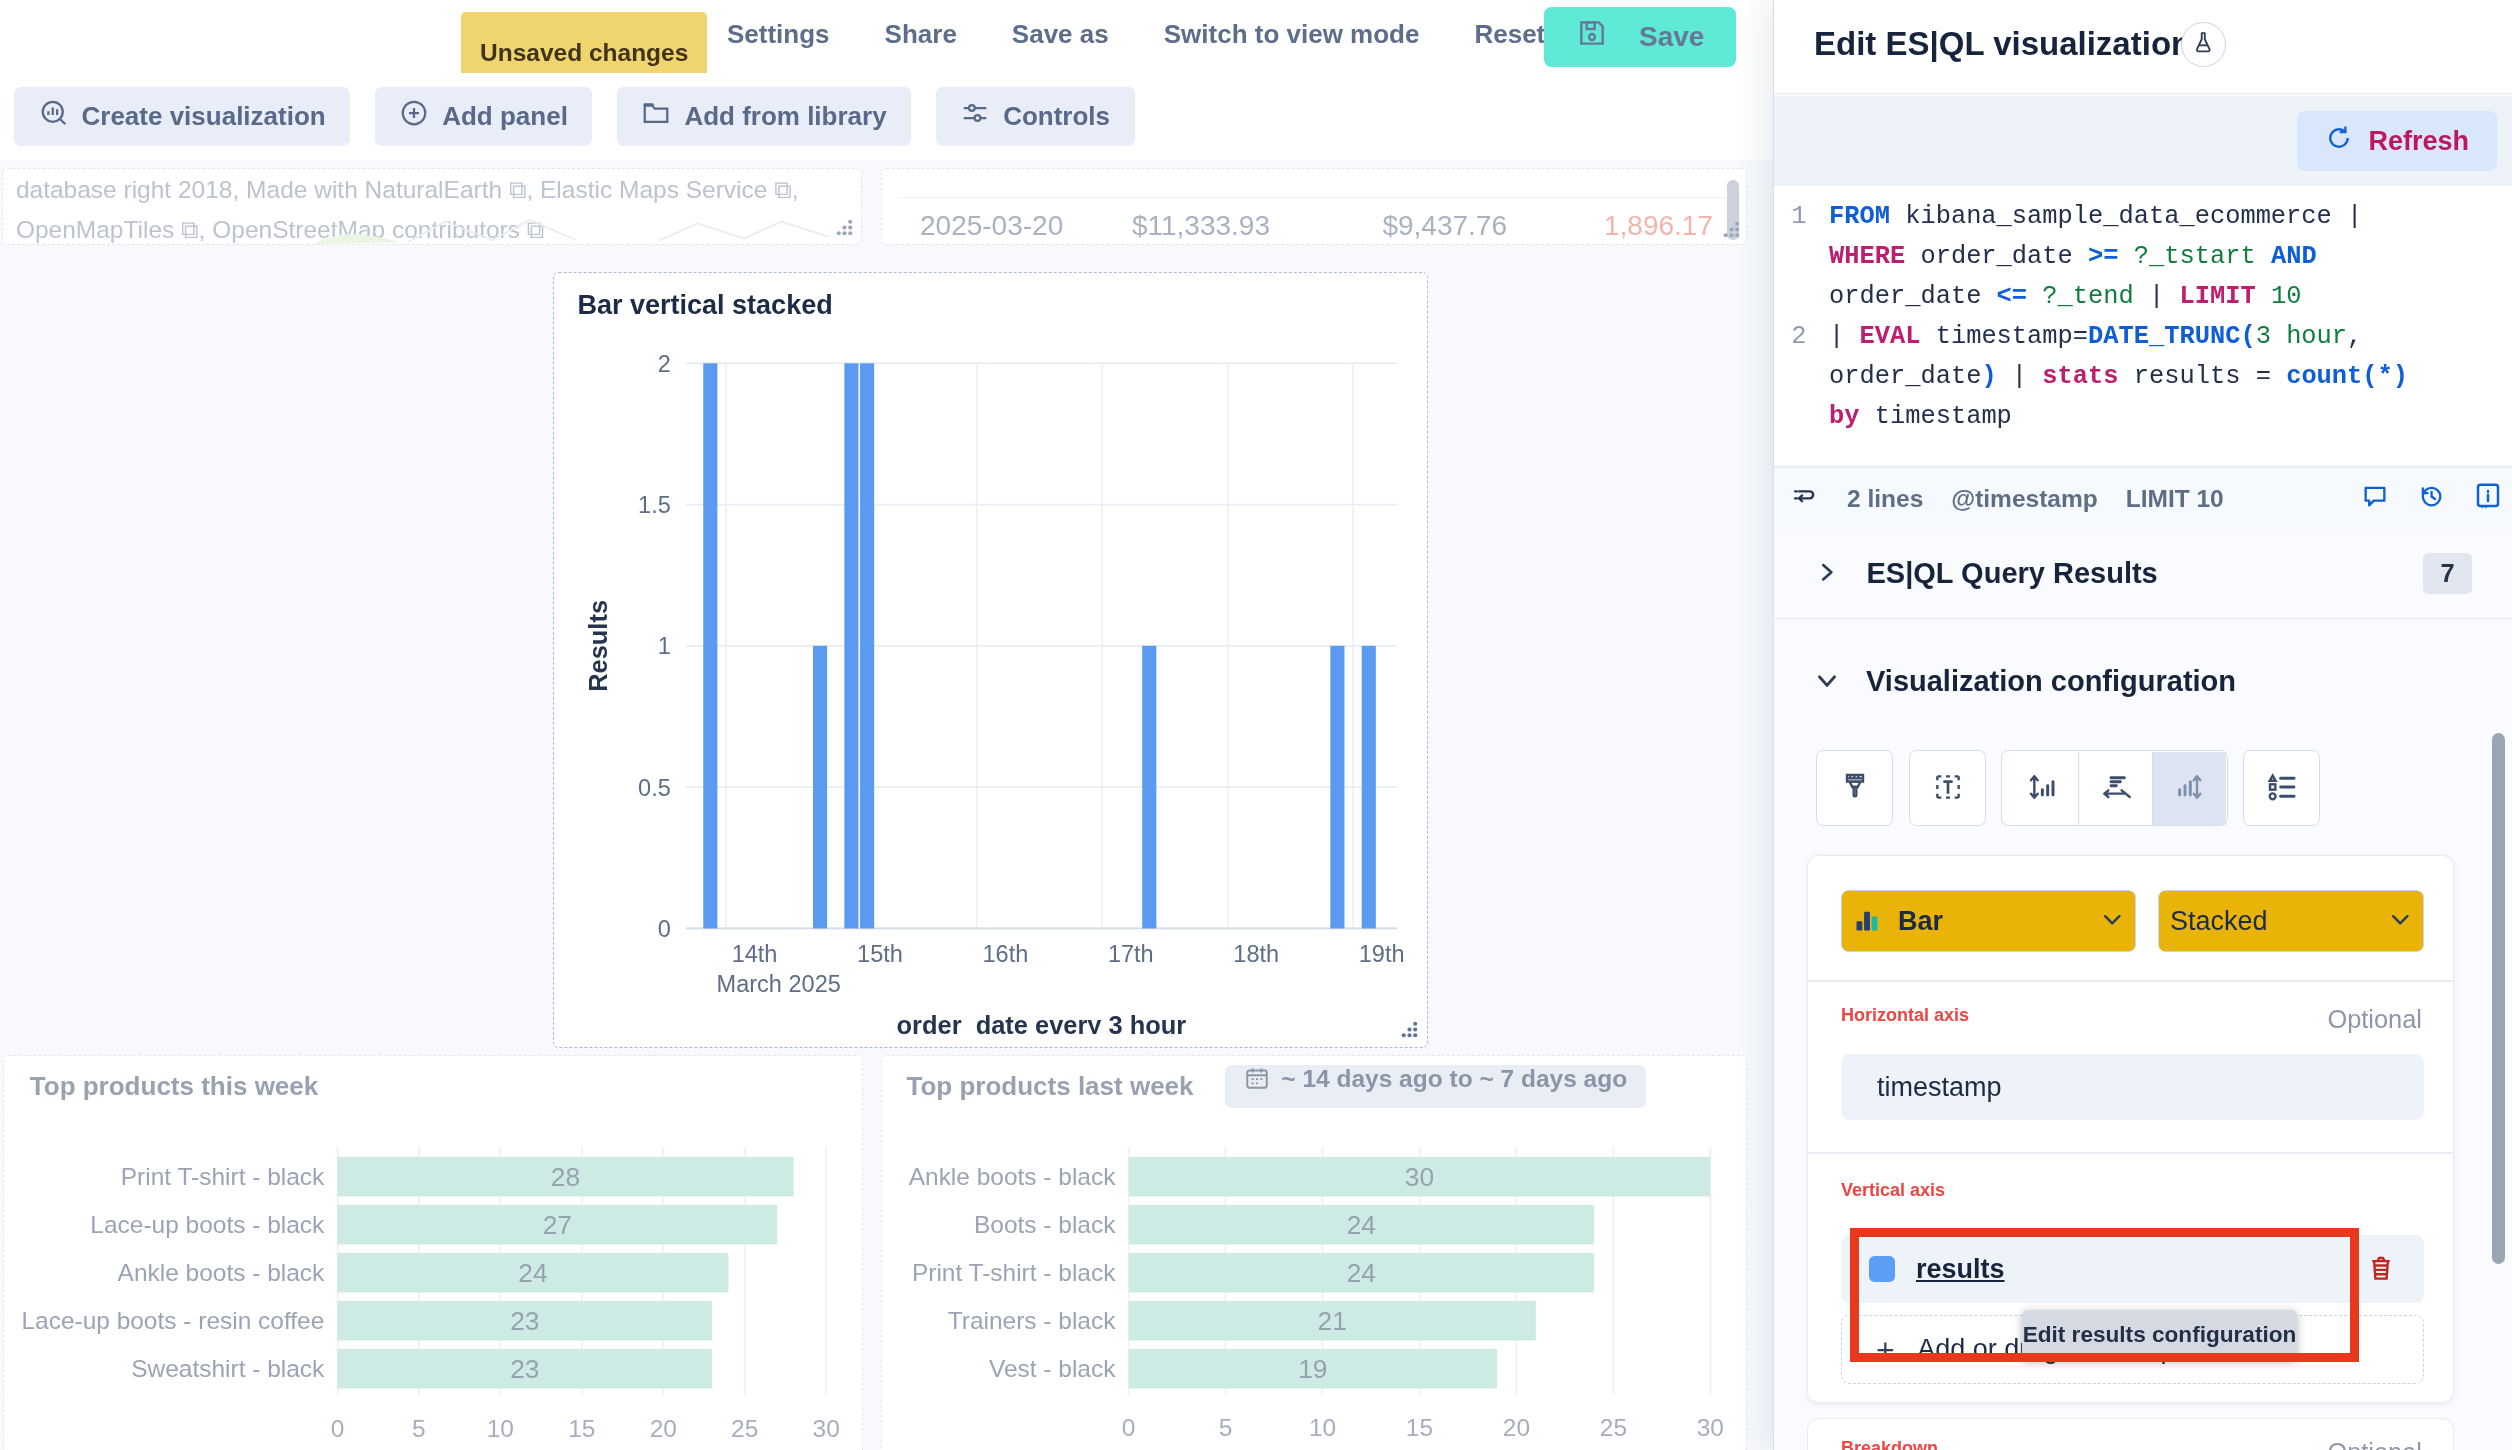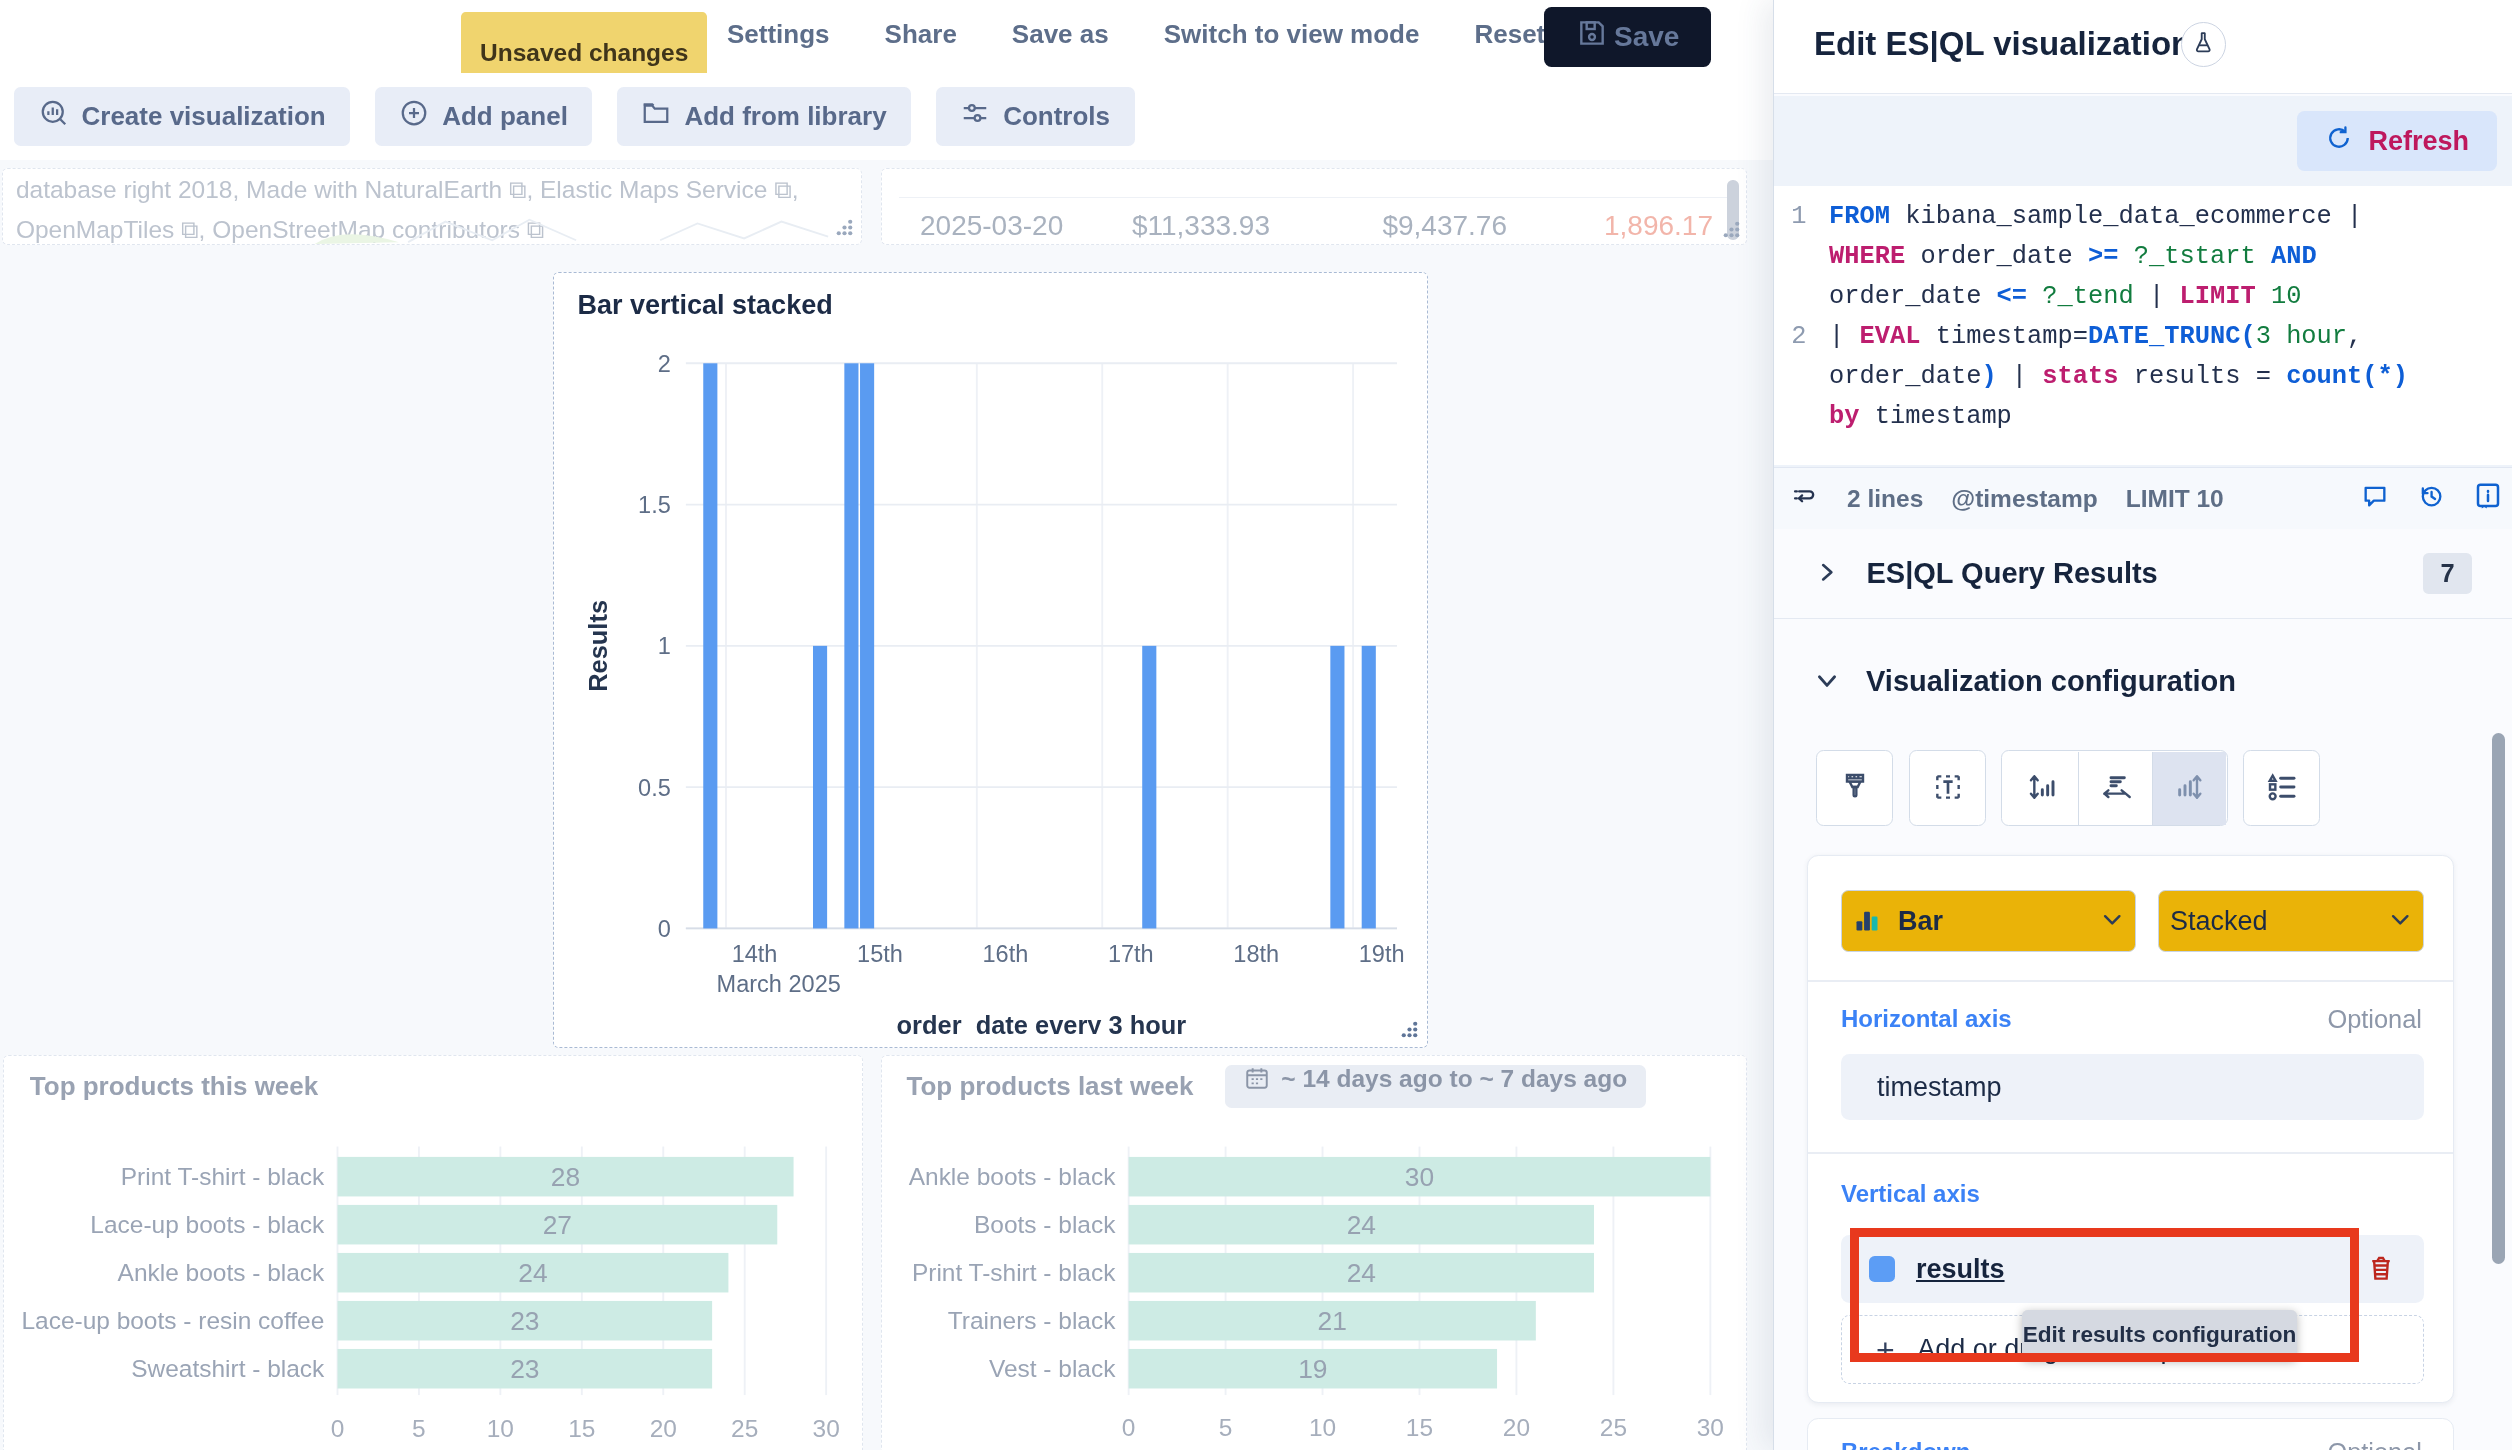--- a/index.html
+++ b/index.html
@@ -5,22 +5,22 @@
   * { margin:0; padding:0; box-sizing:border-box; }
   html,body { width:2512px; height:1450px; overflow:hidden; background:#fff;
     font-family:"Liberation Sans", sans-serif; color:#1c2b46; }
   .abs { position:absolute; }
 
   
   #topbar { left:0; top:0; width:1773px; height:73px; background:#fff; z-index:5; }
   .badge-yellow { background:#f0d46e; color:#40351a; font-size:24.5px; font-weight:700;
     border-radius:4.7px; padding:27px 19px; }
   .topbar-link { color:#5d6e8a; font-size:26px; font-weight:600; cursor:pointer; white-space:nowrap; }
-  #save-btn { background:#0f172a; border-radius:7.5px; display:flex; align-items:center;
-    gap:6px; padding:0 32px; height:60px; color:#66789a; font-size:28px; font-weight:700; }
+  #save-btn { background:#5eead4; border-radius:7.5px; display:flex; align-items:center;
+    gap:31px; padding:0 32px; height:60px; color:#66789a; font-size:28px; font-weight:700; }
 
   
   #toolbar2 { left:0; top:73px; width:1773px; height:87px; background:#fff; display:flex;
     align-items:center; gap:24.5px; padding-left:14px; z-index:5; }
   .tb-btn { background:#e8edf7; border-radius:6.6px; height:59px; display:flex; align-items:center;
     gap:13px; padding:0 24.5px; color:#58698a; font-size:26px; font-weight:600; white-space:nowrap; }
   .tb-btn svg { flex:0 0 auto; }
 
   
   #canvas { left:0; top:160px; width:1773px; height:1290px; background:#f7f9fc; }
@@ -86,21 +86,21 @@
   .icon-cell + .icon-cell { border-left:1.9px solid #d3dce8; }
 
   #cfg-card { position:absolute; left:33px; top:855px; width:647px; height:548px; background:#fff;
     border:0.9px solid #e6ebf3; border-radius:11.3px; box-shadow:0 1.9px 5.6px rgba(40,60,90,.07); }
   .card-divider { position:absolute; left:0; width:100%; height:1.9px; background:#e9edf4; }
   .dropdown { position:absolute; top:34px; height:62px; background:#eab308; border:1.9px solid #c9d4e4;
     border-radius:7.5px; display:flex; align-items:center; padding:0 11px; gap:17px; }
   .dd-label { font-size:27px; color:#1c2b46; }
   .dd-label.bold { font-weight:700; }
   .dd-chev { margin-left:auto; }
-  .sec-label { font-size:24px; font-weight:700; color:#3b82f6; }
+  .sec-label { font-size:18px; font-weight:700; color:#ef4444; }
   .optional { font-size:25.4px; color:#8d97a9; font-weight:400; }
   .field { position:absolute; left:33px; width:583px; height:66px; background:#eef2f9; border-radius:8.5px;
     display:flex; align-items:center; padding:0 36px; font-size:27px; color:#1c2b46; }
   #vert-row { position:absolute; left:33px; top:379px; width:583px; height:68px; background:#eef2f9;
     border-radius:8.5px; display:flex; align-items:center; padding:0 28px; gap:21px; }
   #vert-swatch { width:26px; height:26px; border-radius:5.6px; background:#5c9df5; }
   #vert-value { font-size:27px; font-weight:600; color:#16243d; text-decoration:underline; }
   #add-row { position:absolute; left:33px; top:459px; width:583px; height:69px; border:1.9px dashed #c8d3e4;
     border-radius:8.5px; display:flex; align-items:center; padding:0 34px; gap:22.6px;
     font-size:27px; color:#1c2b46; }

